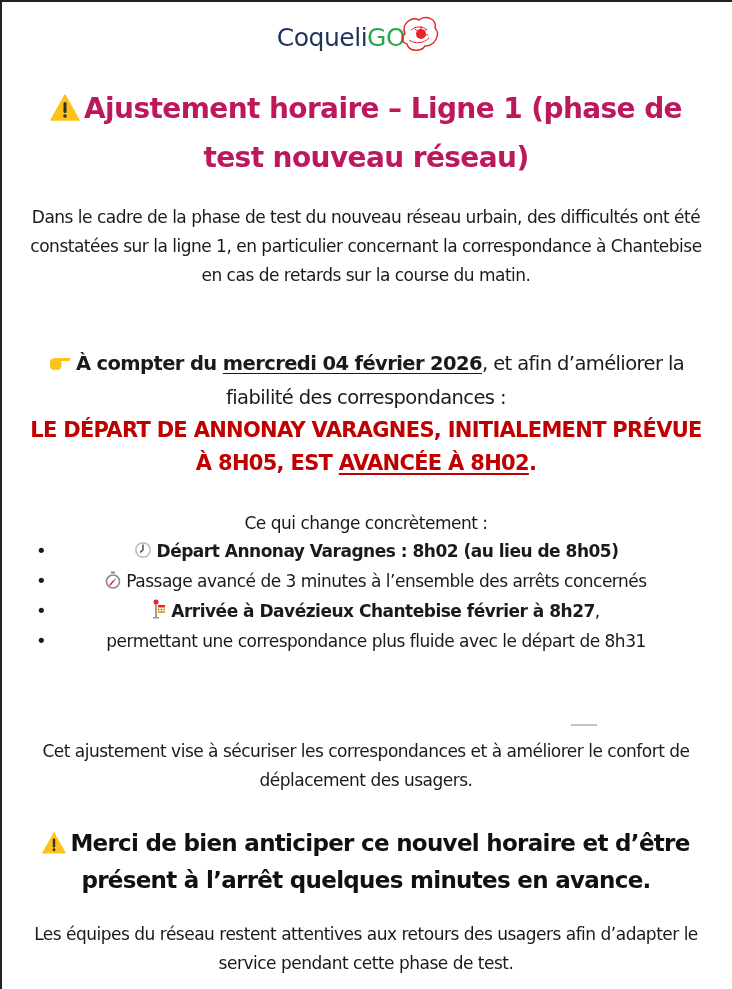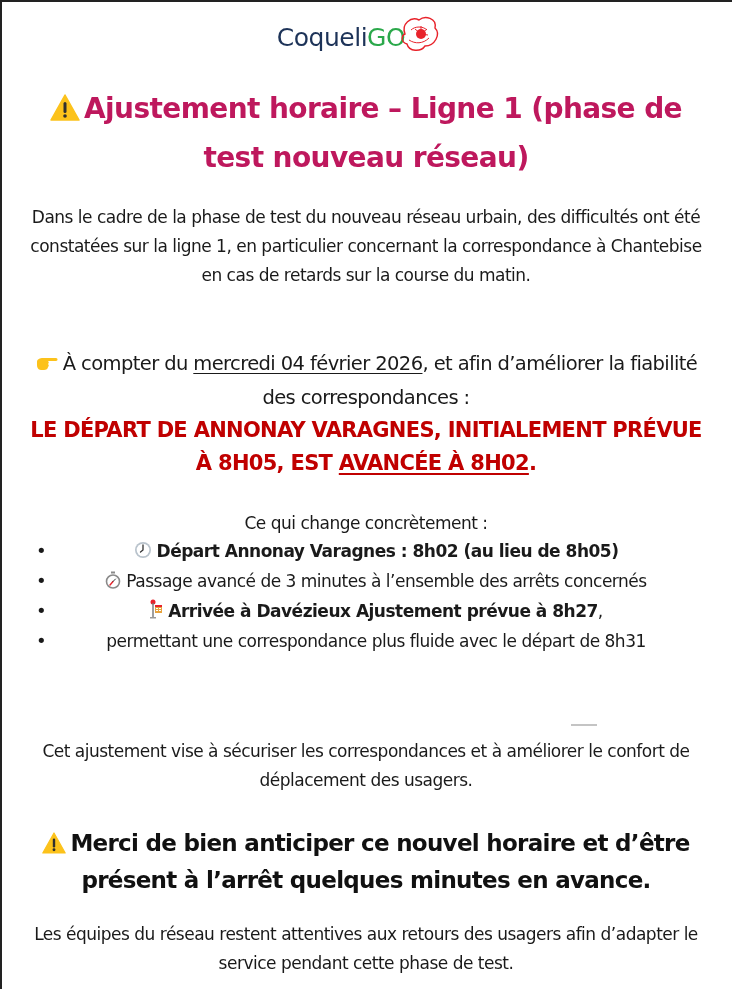--- a/index.html
+++ b/index.html
@@ -72,21 +72,21 @@
       color: #1a1a1a;
       letter-spacing: -0.5px;
     }
     .p-intro { top: 203px; }
     .p-date {
       top: 348px;
       font-size: 19.5px;
       line-height: 32px;
       letter-spacing: -0.6px;
     }
-    .p-date b { font-weight: normal; }
+    .p-date b { font-weight: bold; }
     .u { text-decoration: underline; text-underline-offset: 3px; }
     .red-caps {
       color: #c00000;
       font-weight: bold;
       font-size: 21px;
       letter-spacing: -0.7px;
     }
     .hand-icon { display: inline-block; vertical-align: -2px; margin-right: 4px; }
 
     .p-change { top: 509px; }
@@ -213,21 +213,21 @@
         <circle cx="4" cy="3" r="2.5" fill="#e8232b"></circle>
         <rect x="3.3" y="4" width="1.4" height="15" fill="#777"></rect>
         <rect x="1" y="18" width="6" height="1.5" fill="#999"></rect>
         <rect x="6" y="6" width="7" height="8" fill="#e8a33c"></rect>
         <rect x="6" y="6" width="7" height="2" fill="#e8232b"></rect>
         <rect x="7" y="9" width="2" height="1" fill="#fff"></rect>
         <rect x="10" y="9" width="2" height="1" fill="#fff"></rect>
         <rect x="7" y="11" width="2" height="1" fill="#fff"></rect>
         <rect x="10" y="11" width="2" height="1" fill="#fff"></rect>
       </svg>
-    </span><b>Arrivée à Davézieux Ajustement prévue à 8h27</b><span>,</span>
+    </span><b>Arrivée à Davézieux Chantebise février à 8h27</b><span>,</span>
   </li>
   <li>
     <span class="dot">•</span>
     <span>permettant une correspondance plus fluide avec le départ de 8h31</span>
   </li>
 </ul>
 
 <div class="divider"></div>
 
 <div class="para p-adjust">Cet ajustement vise à sécuriser les correspondances et à améliorer le confort de déplacement des usagers.</div>

